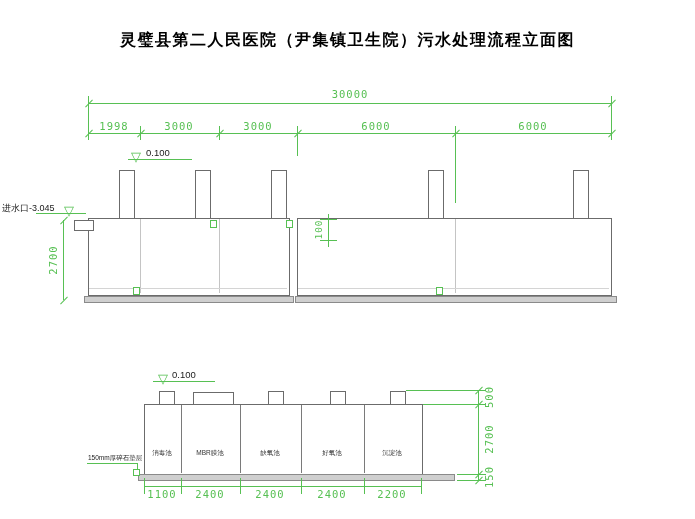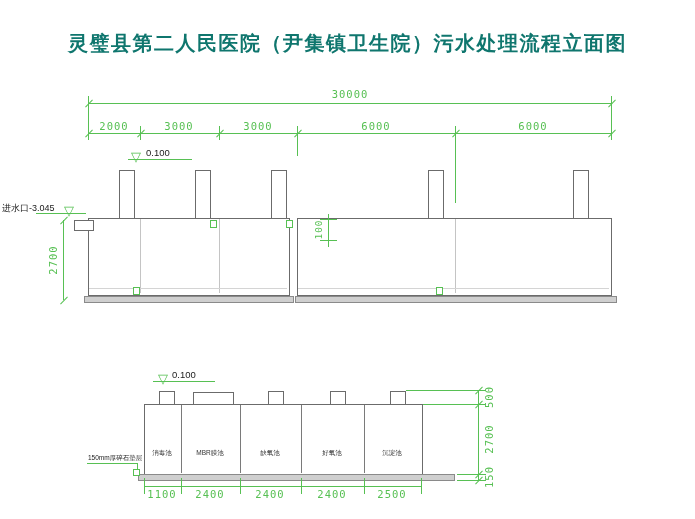--- a/index.html
+++ b/index.html
@@ -17,22 +17,22 @@
   
   .stub{position:absolute;background:#fff;border:1px solid #6b6b6b;border-bottom:none;}
   .tank{position:absolute;background:#fff;border:1px solid #6b6b6b;}
   .part{position:absolute;background:#c4c4c4;width:1px;}
   .partd{position:absolute;background:#7a7a7a;width:1px;}
   .floor{position:absolute;background:#d4d4d4;height:1px;}
   .slab{position:absolute;background:#cfcfcf;border:1px solid #8a8a8a;}
   .blk{position:absolute;color:#1a1a1a;white-space:nowrap;}
   .cyan{position:absolute;color:#3fd1e0;font-size:13.5px;letter-spacing:1px;white-space:nowrap;
         font-family:"Liberation Sans",sans-serif;}
-  .title{position:absolute;left:20px;top:30px;width:655px;text-align:center;color:#0f766e;
-         font-family:"Liberation Serif","DejaVu Serif",serif;font-weight:bold;font-size:20px;
+  .title{position:absolute;left:20px;top:30px;width:655px;text-align:center;color:#000000;
+         font-family:"Liberation Serif","DejaVu Serif",serif;font-weight:bold;font-size:16px;
          letter-spacing:1.5px;white-space:nowrap;}
   .comp-label{position:absolute;top:449px;width:56px;text-align:center;font-size:6.5px;color:#333;
               white-space:nowrap;}
 </style>
 </head>
 <body>
 
 <div class="canvas">
 
   <div class="title">灵璧县第二人民医院（尹集镇卫生院）污水处理流程立面图</div>
@@ -48,21 +48,21 @@
   <div class="gl" style="left:140px;top:126px;width:1px;height:14px;"></div>
   <div class="gl" style="left:219px;top:126px;width:1px;height:14px;"></div>
   <div class="gl" style="left:297px;top:126px;width:1px;height:30px;"></div>
   <div class="gl" style="left:455px;top:126px;width:1px;height:77px;"></div>
   <div class="tk" style="left:84px;top:133px;"></div>
   <div class="tk" style="left:136px;top:133px;"></div>
   <div class="tk" style="left:215px;top:133px;"></div>
   <div class="tk" style="left:293px;top:133px;"></div>
   <div class="tk" style="left:451px;top:133px;"></div>
   <div class="tk" style="left:607px;top:133px;"></div>
-  <div class="gt gtc" style="left:89px;top:120px;width:50px;">2000</div>
+  <div class="gt gtc" style="left:89px;top:120px;width:50px;">1998</div>
   <div class="gt gtc" style="left:154px;top:120px;width:50px;">3000</div>
   <div class="gt gtc" style="left:233px;top:120px;width:50px;">3000</div>
   <div class="gt gtc" style="left:351px;top:120px;width:50px;">6000</div>
   <div class="gt gtc" style="left:508px;top:120px;width:50px;">6000</div>
 
   <div class="gl" style="left:128px;top:159px;width:64px;height:1px;"></div>
   <div class="tri" style="left:131px;top:152px;">▽</div>
   <div class="blk" style="left:146px;top:147px;font-size:9.5px;">0.100</div>
 
   <div class="stub" style="left:119px;top:170px;width:14px;height:48px;"></div>
@@ -134,21 +134,21 @@
   <div class="gl" style="left:144px;top:478px;width:1px;height:16px;"></div>
   <div class="gl" style="left:181px;top:478px;width:1px;height:16px;"></div>
   <div class="gl" style="left:240px;top:478px;width:1px;height:16px;"></div>
   <div class="gl" style="left:301px;top:478px;width:1px;height:16px;"></div>
   <div class="gl" style="left:364px;top:478px;width:1px;height:16px;"></div>
   <div class="gl" style="left:421px;top:478px;width:1px;height:16px;"></div>
   <div class="gt gtc" style="left:132px;top:488px;width:60px;">1100</div>
   <div class="gt gtc" style="left:180px;top:488px;width:60px;">2400</div>
   <div class="gt gtc" style="left:240px;top:488px;width:60px;">2400</div>
   <div class="gt gtc" style="left:302px;top:488px;width:60px;">2400</div>
-  <div class="gt gtc" style="left:362px;top:488px;width:60px;">2500</div>
+  <div class="gt gtc" style="left:362px;top:488px;width:60px;">2200</div>
 
   <div class="gl" style="left:478px;top:390px;width:1px;height:90px;"></div>
   <div class="gl" style="left:406px;top:390px;width:80px;height:1px;"></div>
   <div class="gl" style="left:423px;top:404px;width:63px;height:1px;"></div>
   <div class="gl" style="left:457px;top:474px;width:29px;height:1px;"></div>
   <div class="gl" style="left:457px;top:480px;width:29px;height:1px;"></div>
   <div class="tk" style="left:474px;top:390px;"></div>
   <div class="tk" style="left:474px;top:404px;"></div>
   <div class="tk" style="left:474px;top:474px;"></div>
   <div class="tk" style="left:474px;top:480px;"></div>

